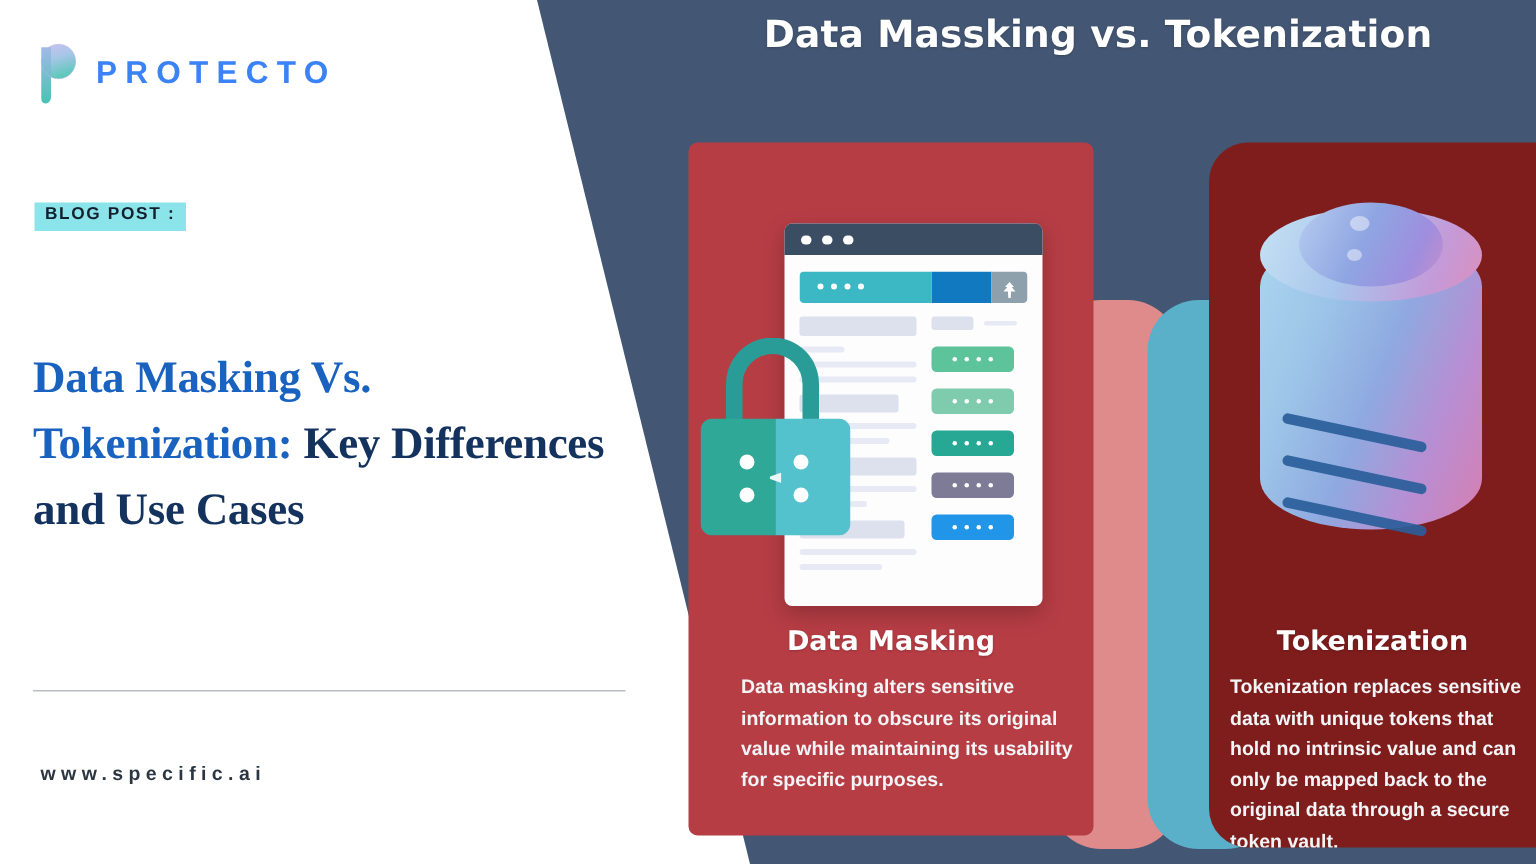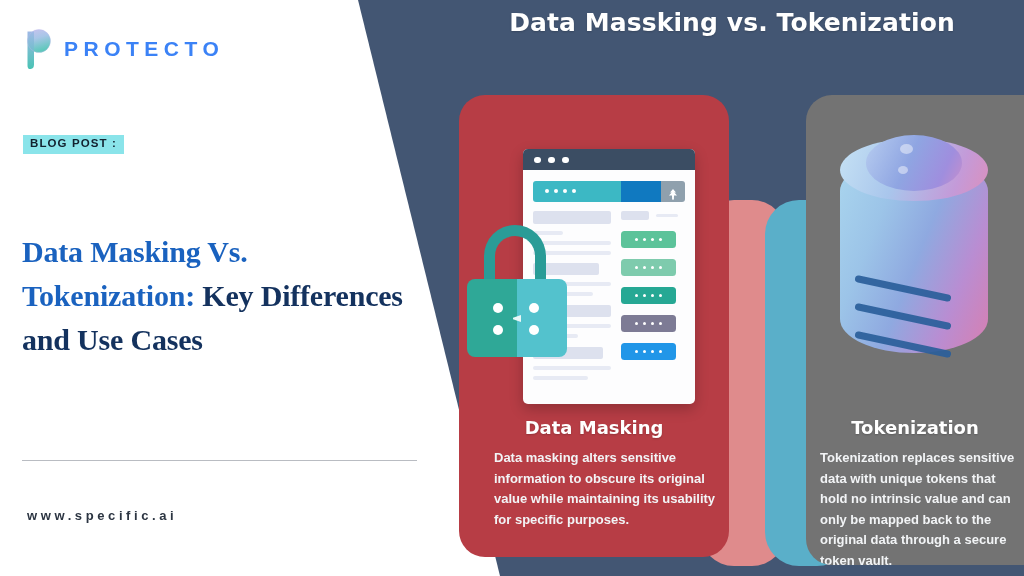--- a/index.html
+++ b/index.html
@@ -73,25 +73,25 @@
     background:#df8b8c;border-radius:34px;
   }
   .ghost-teal{
     position:absolute;left:765px;top:200px;width:86px;height:366px;
     background:#5aafc9;border-radius:34px;
   }
 
   
   .card-red{
     position:absolute;left:459px;top:95px;width:270px;height:462px;
-    background:#b73d45;border-radius:26px;overflow:hidden;
+    background:#b73d45;border-radius:6px;overflow:hidden;
   }
   .card-teal{
     position:absolute;left:806px;top:95px;width:218px;height:470px;
-    background:#737373;border-radius:26px 0 0 26px;overflow:hidden;
+    background:#7f1d1d;border-radius:26px 0 0 26px;overflow:hidden;
   }
 
   .card-heading{
     position:absolute;width:100%;text-align:center;
     font-size:18px;font-weight:700;color:#ffffff;
     font-family:"DejaVu Sans",sans-serif;
     text-shadow:0 1px 2px rgba(0,0,0,.2);
   }
   .card-body{
     position:absolute;

